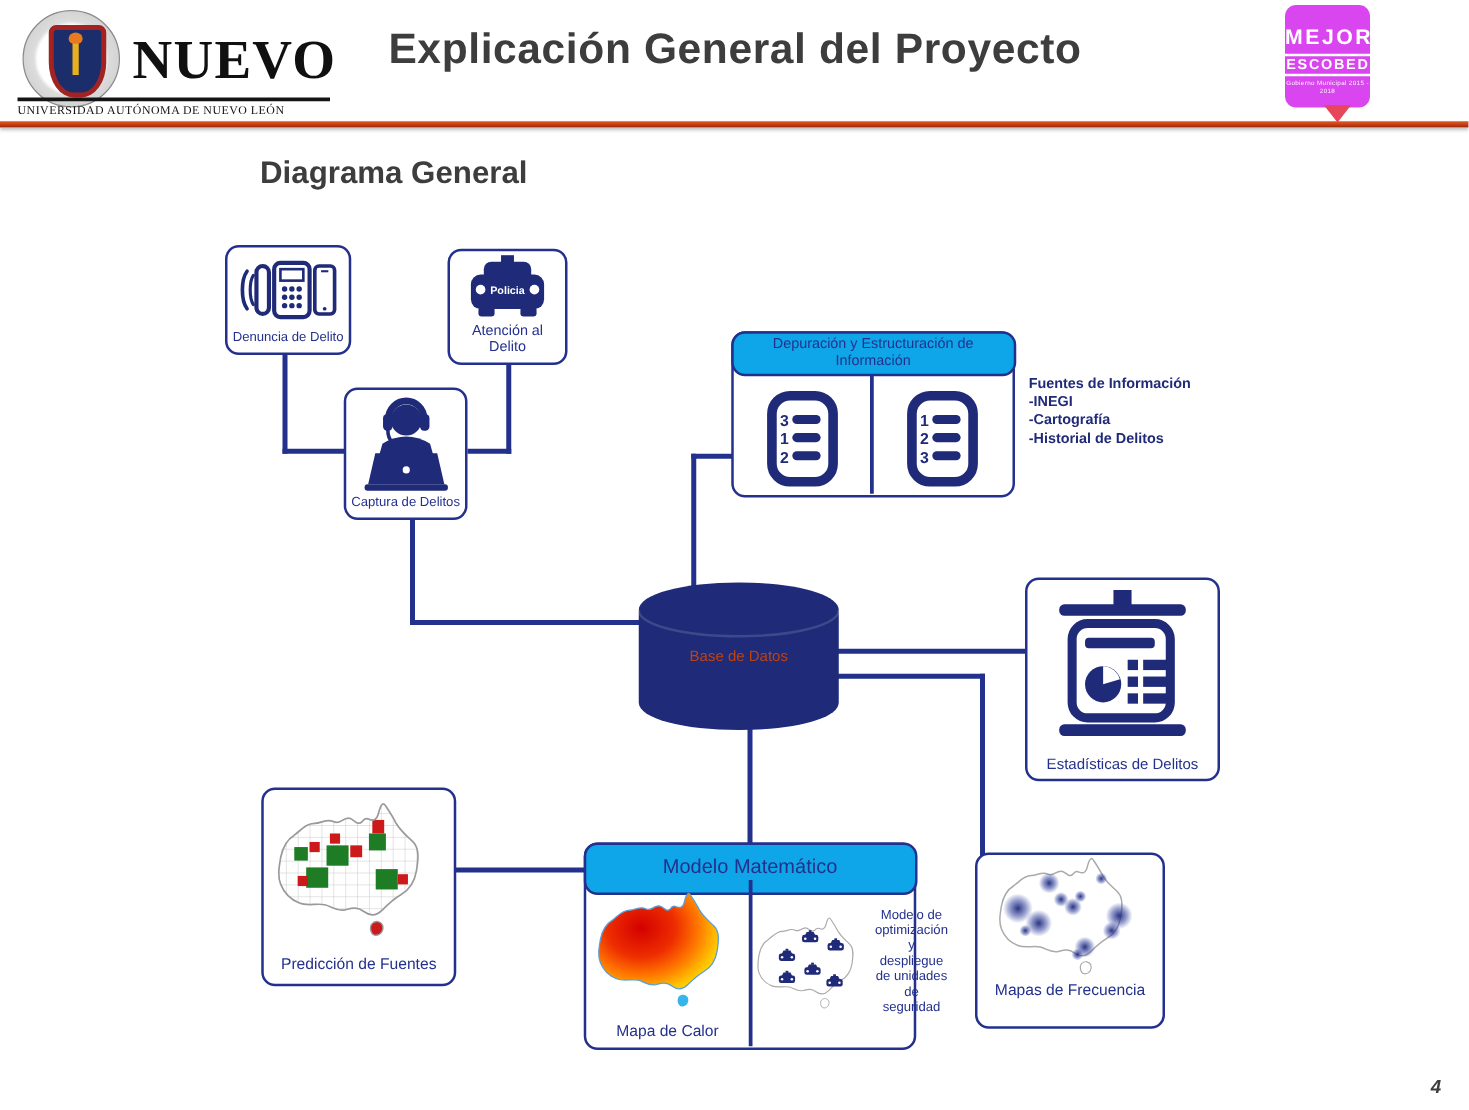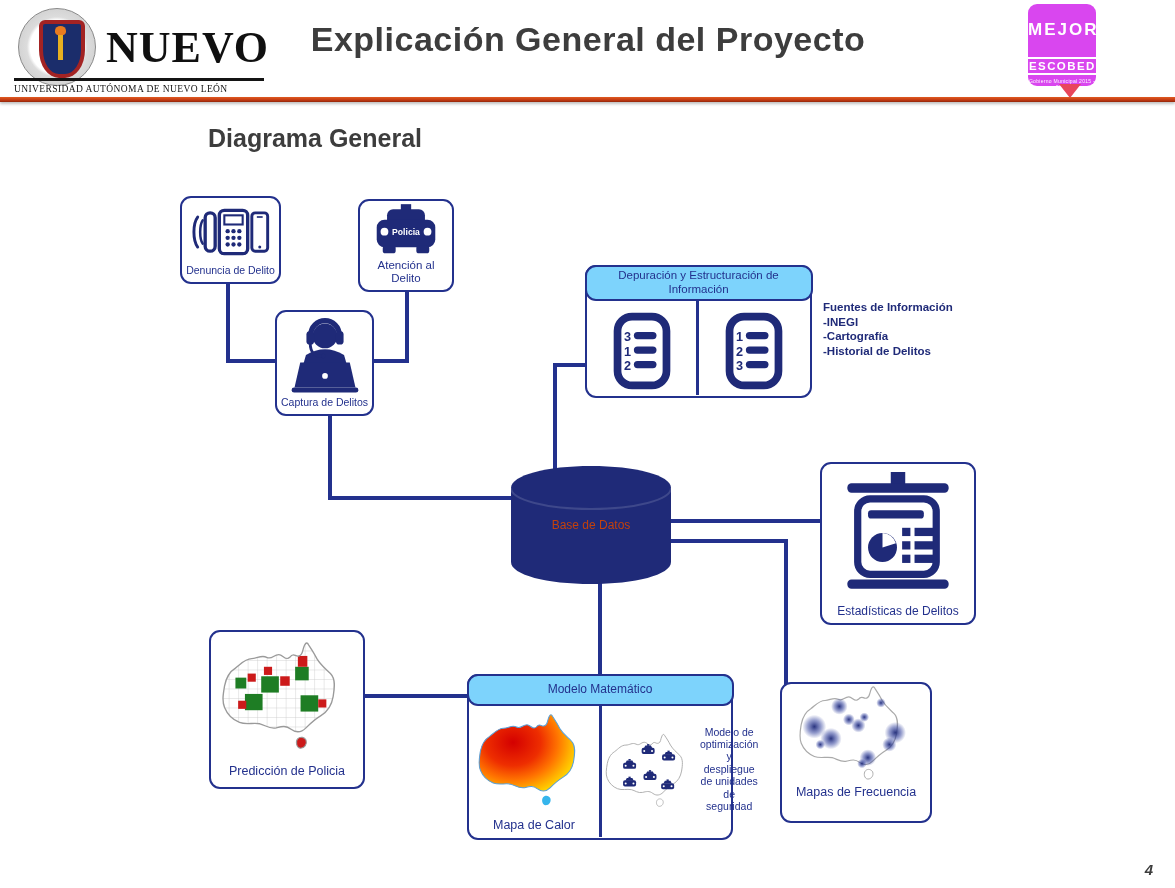--- a/index.html
+++ b/index.html
@@ -20,36 +20,36 @@
   .logo-rule{position:absolute;left:0;top:72px;width:250px;height:2.5px;background:#141414;}
   .logo-caption{position:absolute;left:0;top:78px;width:252px;font-family:"Liberation Serif",serif;
            font-size:9.5px;letter-spacing:.4px;color:#141414;white-space:nowrap;}
   .title{position:absolute;left:208px;top:20px;width:760px;text-align:center;font-size:34px;
          font-weight:bold;color:#3d3d3d;letter-spacing:.5px;}
   .badge{position:absolute;left:1028px;top:4px;width:68px;height:82px;background:#d946ef;
          border-radius:9px;color:#fff;text-align:center;}
   .badge-tail{position:absolute;left:1059px;top:84px;width:0;height:0;border-left:11px solid transparent;
          border-right:11px solid transparent;border-top:14px solid #e8465a;}
   .badge-w1{margin-top:16px;font-size:17px;font-weight:bold;letter-spacing:2px;}
-  .badge-w2{display:inline-block;margin-top:17px;font-size:11.5px;font-weight:bold;letter-spacing:1.4px;
+  .badge-w2{display:inline-block;margin-top:3px;font-size:11.5px;font-weight:bold;letter-spacing:1.4px;
          border-top:2px solid #fff;border-bottom:2px solid #fff;padding:1px 1px;}
   .badge-sub{margin-top:3px;font-size:5px;letter-spacing:.3px;opacity:.95;}
   .rule{position:absolute;left:0;top:97px;width:1175px;height:5px;
         background:linear-gradient(180deg,#e05a22 0%,#c23a12 60%,#93260a 100%);
         box-shadow:0 2px 3px rgba(0,0,0,.25);}
   .subtitle{position:absolute;left:208px;top:124px;width:760px;text-align:left;font-size:25px;
         font-weight:bold;color:#3d3d3d;}
   
   .conn{position:absolute;background:#23318d;}
   .node{position:absolute;background:#fff;border:2.5px solid #23318d;border-radius:11px;
         color:#23318d;font-size:11.5px;text-align:center;box-sizing:border-box;
         display:flex;flex-direction:column;align-items:center;}
   .node .spacer{flex:1;display:flex;align-items:center;justify-content:center;}
   .node-label{padding:0 2px 5px 2px;line-height:1.12;}
-  .inner-head{position:absolute;left:-2.5px;top:-2.5px;right:-2.5px;background:#7dd3fc;
+  .inner-head{position:absolute;left:-2.5px;top:-2.5px;right:-2.5px;background:#0ea5e9;
         border:2.5px solid #23318d;border-radius:11px;line-height:1.15;
         display:flex;align-items:center;justify-content:center;padding:2px 6px;box-sizing:border-box;}
   .cylinder{position:absolute;left:509px;top:464px;width:164px;height:122px;}
   .cyl-label{position:absolute;left:0;top:0;width:100%;height:100%;display:flex;align-items:center;
         justify-content:center;color:#c2410c;font-size:12px;}
   .fuentes{position:absolute;left:823px;top:300px;width:160px;color:#1f2a78;font-size:11.5px;
         line-height:1.27;text-align:left;font-weight:bold;}
   .page-num{position:absolute;right:22px;bottom:10px;font-size:15px;font-style:italic;
         font-weight:bold;color:#3d3d3d;}
   .divider-v{position:absolute;background:#23318d;}
@@ -284,25 +284,25 @@
             <rect x="45" y="26" width="7" height="7"></rect>
               <rect x="58" y="11" width="7" height="8"></rect>
             <rect x="73" y="43" width="6" height="6"></rect>
               <rect x="14" y="44" width="6" height="6"></rect>
           </g>
         </g>
         <use href="#aus" fill="none" stroke="#9a9a9a" stroke-width="1"></use>
         <use href="#tas" fill="#cc1a1a" stroke="#9a9a9a" stroke-width="0.8"></use>
       </svg>
     </div>
-    <div class="node-label" style="font-size:12.5px;padding-bottom:9px;">Predicción de Policia</div>
+    <div class="node-label" style="font-size:12.5px;padding-bottom:9px;">Predicción de Fuentes</div>
   </div>
 
   <div class="node" style="left:467px;top:674px;width:266px;height:166px;">
-    <div class="inner-head" style="height:32px;font-size:12px;">Modelo Matemático</div>
+    <div class="inner-head" style="height:42px;font-size:16px;">Modelo Matemático</div>
     <div class="divider-v" style="left:130px;top:28px;width:3px;height:133px;"></div>
     <div style="position:absolute;left:0;top:30px;width:130px;height:131px;display:flex;flex-direction:column;align-items:center;">
       <div class="spacer">
         <svg width="118" height="98" viewBox="0 0 100 84">
           <g clip-path="url(#ausClip)">
               <rect width="100" height="84" fill="url(#heatGrad)"></rect>
             </g>
           <use href="#aus" fill="none" stroke="#5aa0d8" stroke-width="0.9"></use>
           <use href="#tas" fill="#35b5ec"></use>
         </svg>

